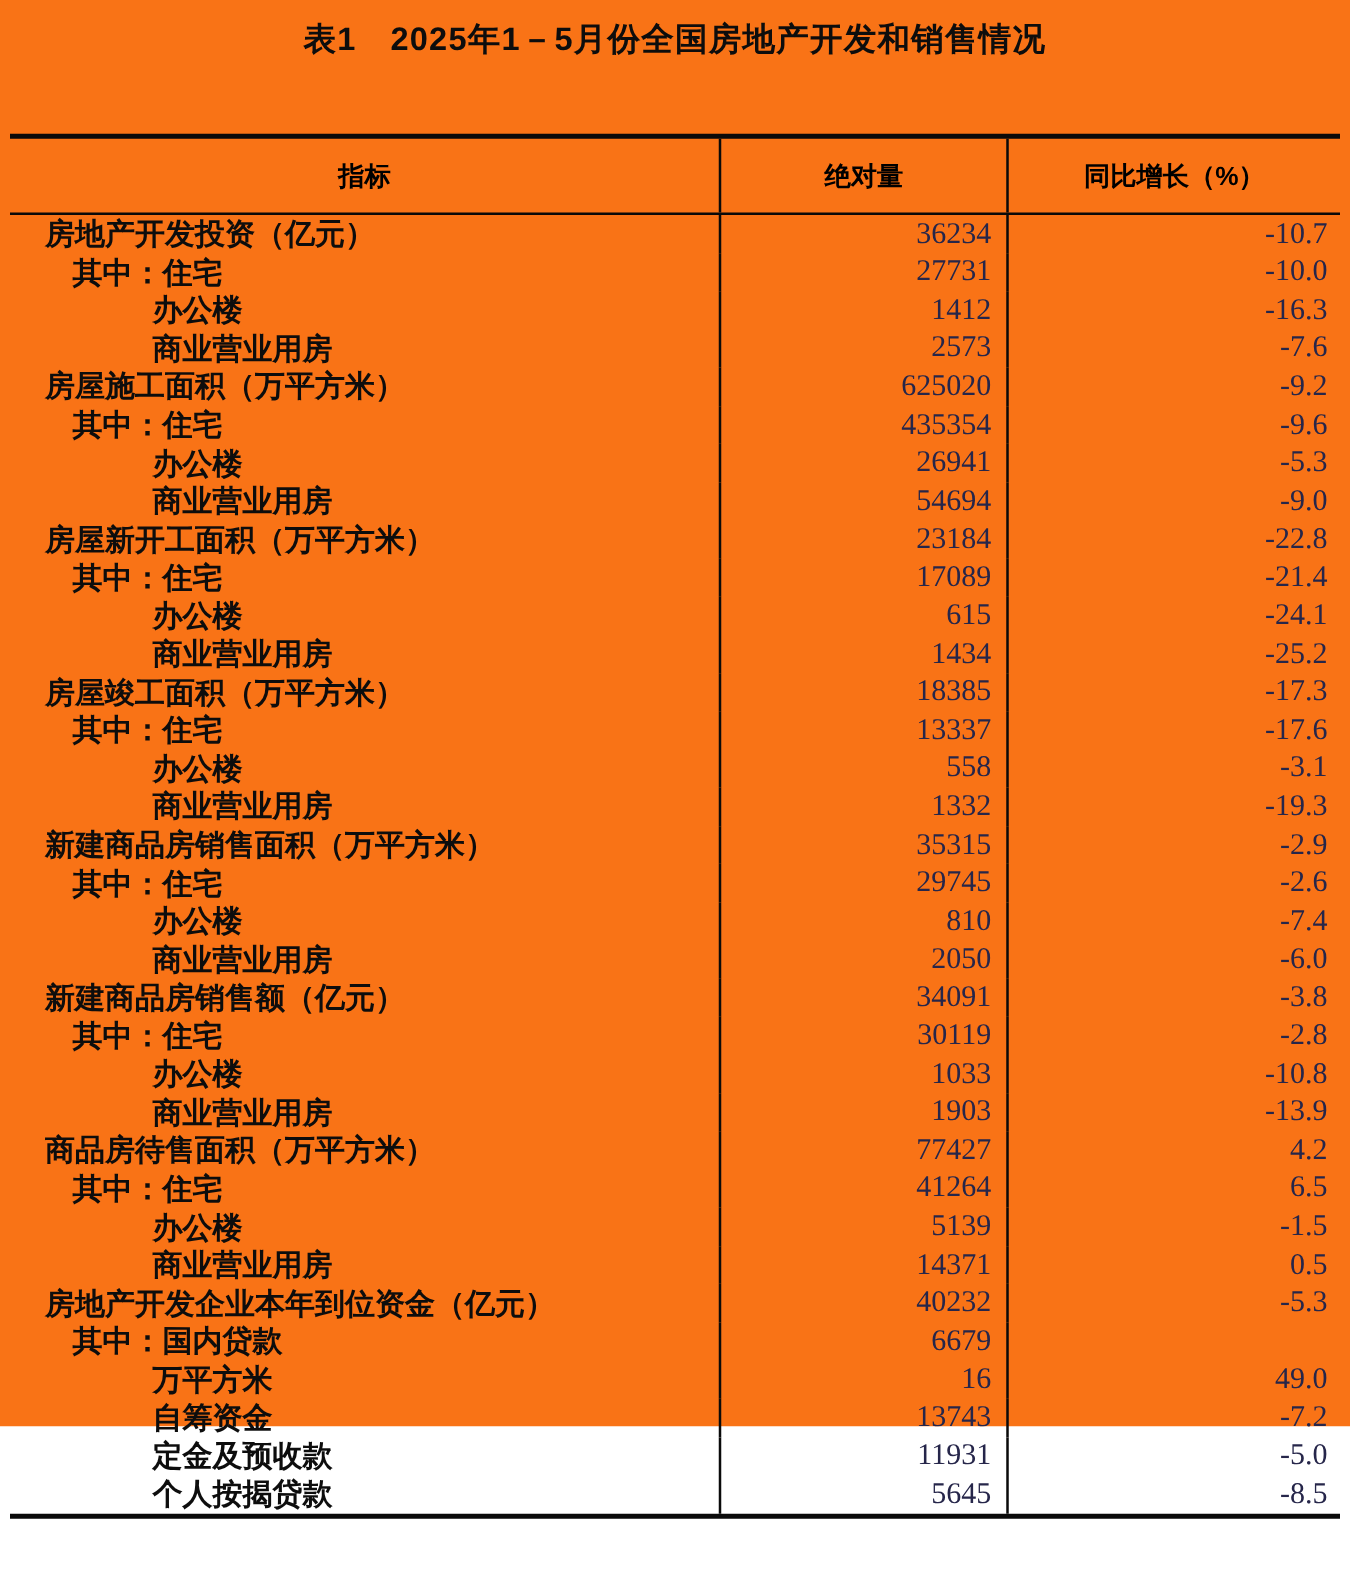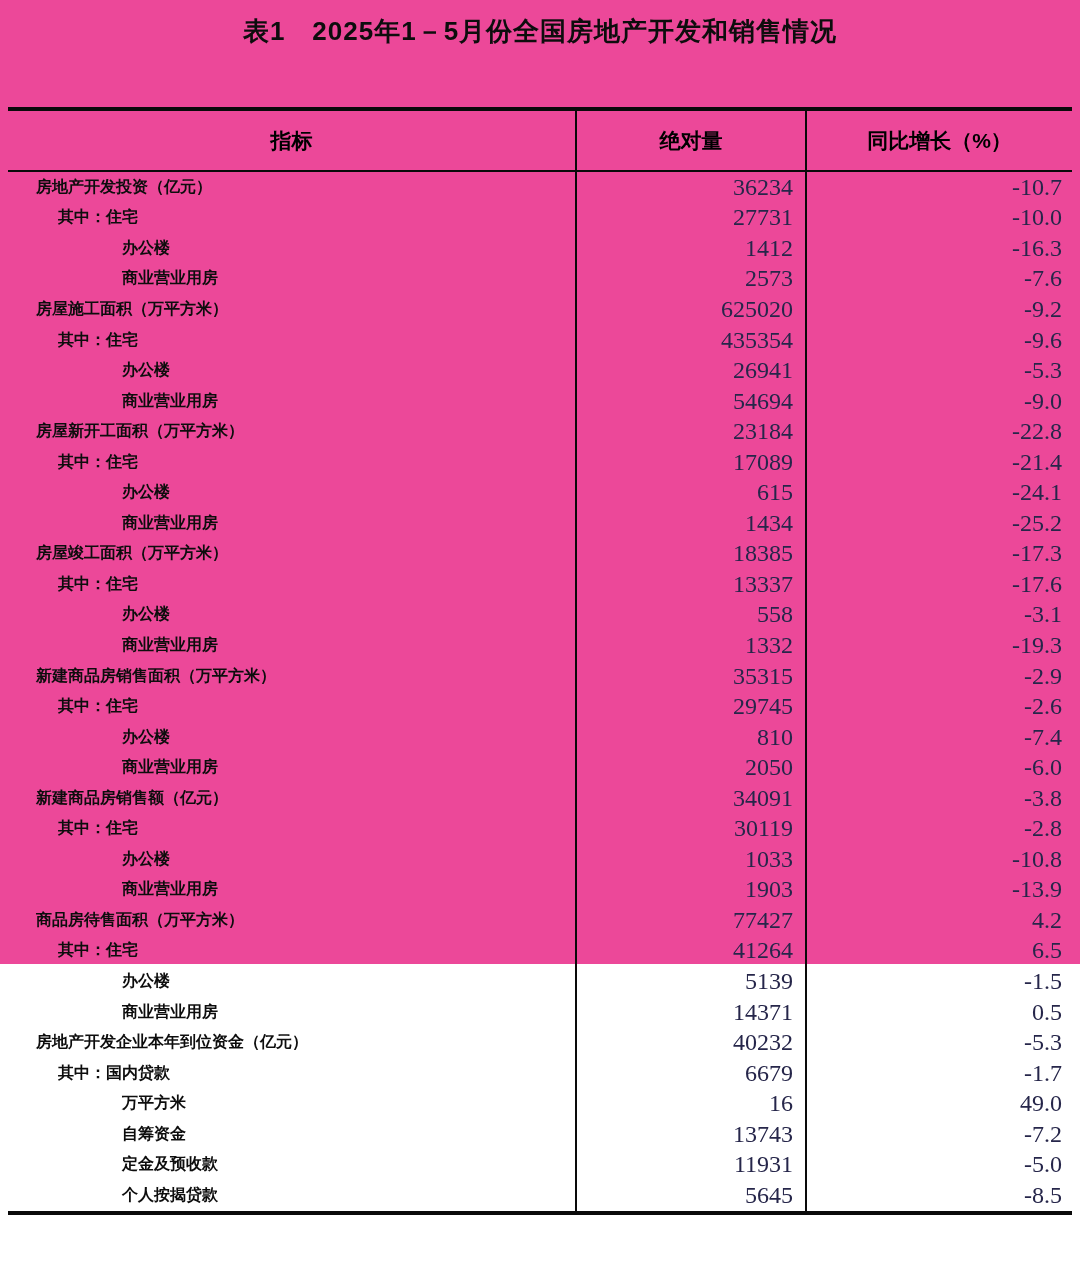--- a/index.html
+++ b/index.html
@@ -5,21 +5,21 @@
   html, body {
     margin: 0;
     padding: 0;
     background: #ffffff;
     width: 1080px;
     height: 1265px;
     font-family: "Liberation Sans", sans-serif;
     color: #000;
     overflow: hidden;
   }
-  .page { position: relative; width: 1080px; height: 964px; background:#ec4899; }
+  .page { position: relative; width: 1080px; height: 1141px; background:#f97316; }
   .title {
     padding-top: 14px;
     height: 33px;
     text-align: center;
     font-size: 26px;
     font-weight: bold;
     letter-spacing: 1px;
     color: #0d0d0d;
     white-space: nowrap;
   }
@@ -50,21 +50,21 @@
   .tr { height: 30.56px; }
   .td {
     display: flex;
     align-items: center;
     box-sizing: border-box;
     white-space: nowrap;
     overflow: hidden;
   }
   .colsep { border-right: 2px solid #0a0a0a; }
   .label {
-    font-size: 16px;
+    font-size: 24px;
     font-weight: bold;
     color: #0d0d0d;
   }
   .indent-0 { padding-left: 28px; }
   .indent-1 { padding-left: 50px; }
   .indent-2 { padding-left: 114px; }
   .num {
     justify-content: flex-end;
     font-family: "Liberation Serif", serif;
     font-size: 24px;
@@ -257,21 +257,20 @@
 
   <div class="tr">
     <div class="td label colsep indent-0">房地产开发企业本年到位资金（亿元）</div>
     <div class="td num abs colsep">40232</div>
     <div class="td num growth">-5.3</div>
   </div>
 
   <div class="tr">
     <div class="td label colsep indent-1">其中：国内贷款</div>
     <div class="td num abs colsep">6679</div>
-    <div class="td num growth">-1.7</div>
   </div>
 
   <div class="tr">
     <div class="td label colsep indent-2">万平方米</div>
     <div class="td num abs colsep">16</div>
     <div class="td num growth">49.0</div>
   </div>
 
   <div class="tr">
     <div class="td label colsep indent-2">自筹资金</div>

